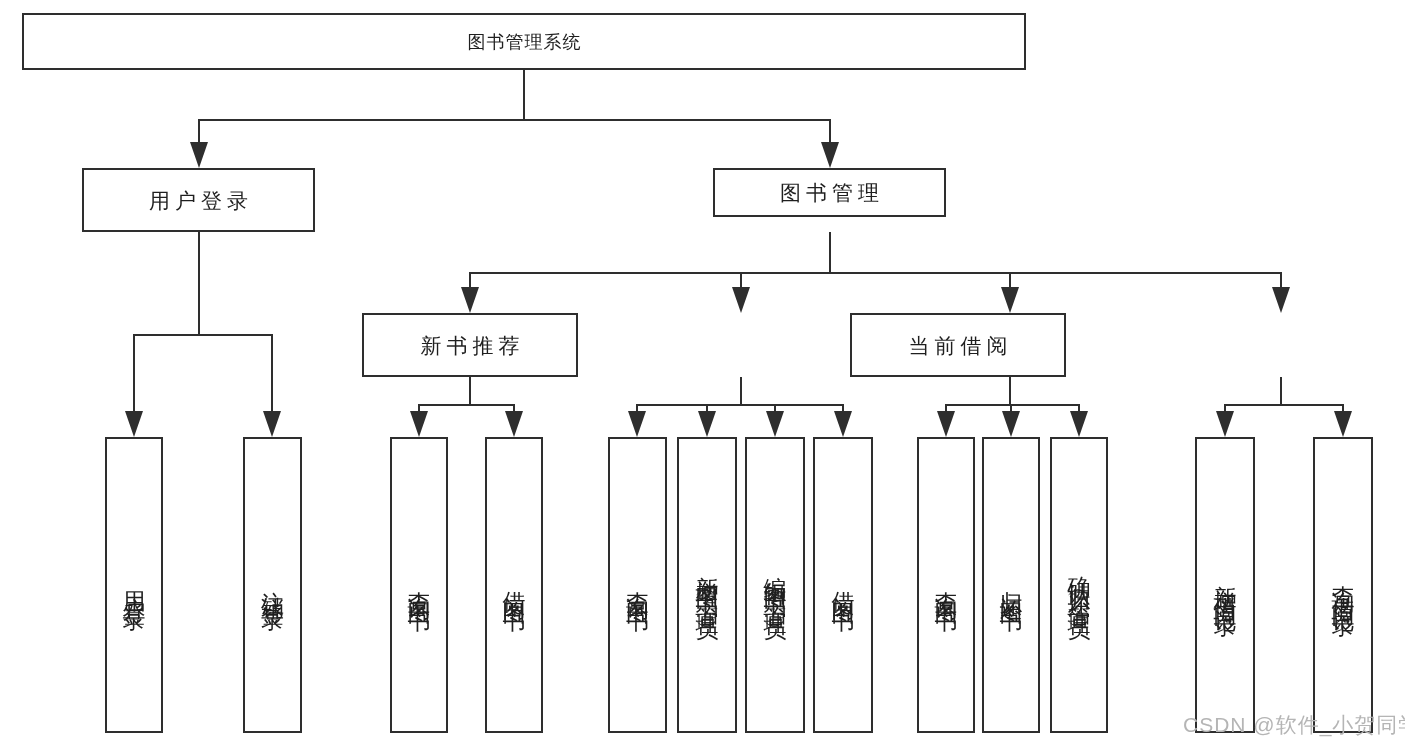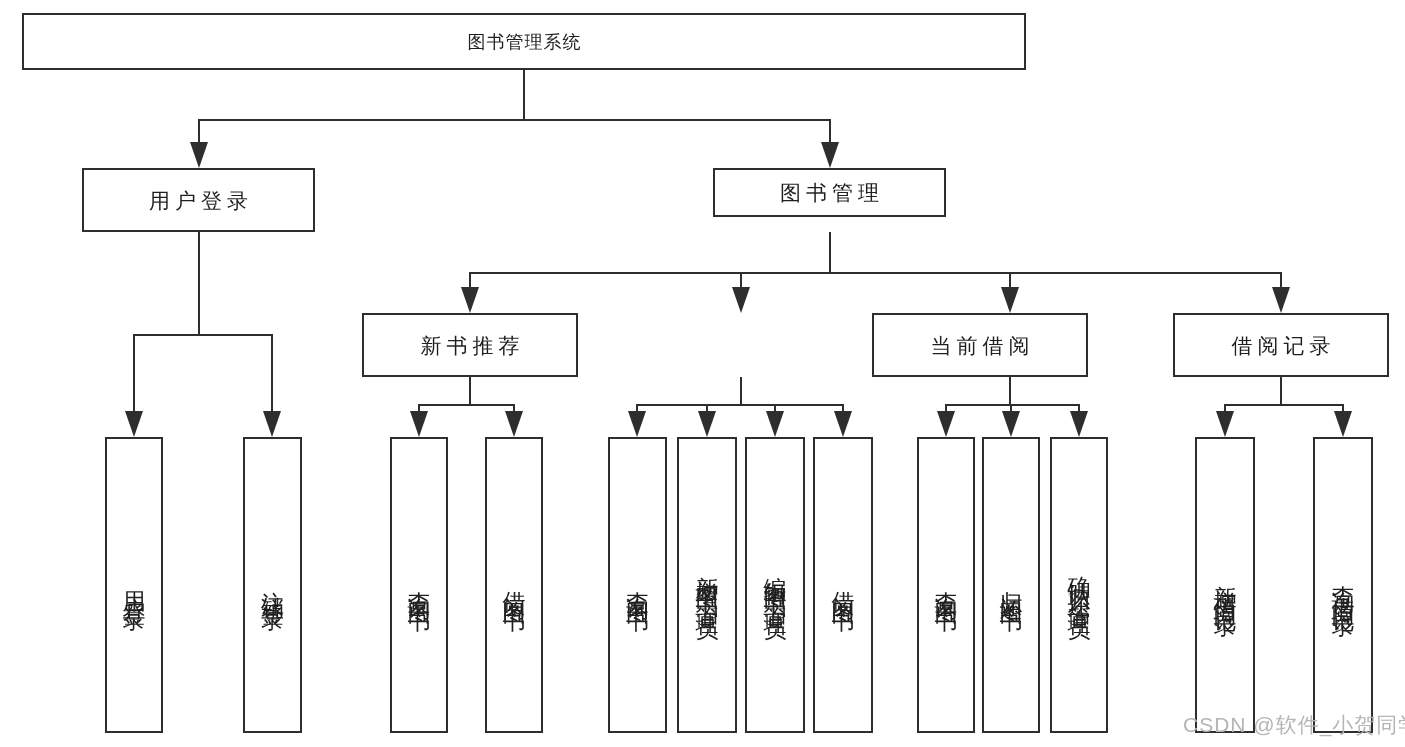--- a/index.html
+++ b/index.html
@@ -90,22 +90,21 @@
     <polygon class="ah" points="1216,411 1234,411 1225,437"></polygon>
     <polygon class="ah" points="1334,411 1352,411 1343,437"></polygon>
   </svg>
 
   <div class="node root" style="left:22px;top:13px;width:1004px;height:57px">图书管理系统</div>
 
   <div class="node" style="left:82px;top:168px;width:233px;height:64px">用户登录</div>
   <div class="node" style="left:713px;top:168px;width:233px;height:49px">图书管理</div>
 
   <div class="node" style="left:362px;top:313px;width:216px;height:64px">新书推荐</div>
-  <div class="node" style="left:872px;top:313px;width:216px;height:64px">当前借阅</div>
-  <div class="node" style="left:1173px;top:313px;width:216px;height:64px">借阅记录</div>
+  <div class="node" style="left:850px;top:313px;width:216px;height:64px">当前借阅</div>
 
   <div class="vnode" style="left:105px;top:437px;width:58px;height:296px">用户登录</div>
   <div class="vnode" style="left:243px;top:437px;width:59px;height:296px">注销登录</div>
 
   <div class="vnode" style="left:390px;top:437px;width:58px;height:296px">查询图书</div>
   <div class="vnode" style="left:485px;top:437px;width:58px;height:296px">借阅图书</div>
 
   <div class="vnode" style="left:608px;top:437px;width:59px;height:296px">查询图书</div>
   <div class="vnode" style="left:677px;top:437px;width:60px;height:296px">新增图书（管理员）</div>
   <div class="vnode" style="left:745px;top:437px;width:60px;height:296px">编辑图书（管理员）</div>

